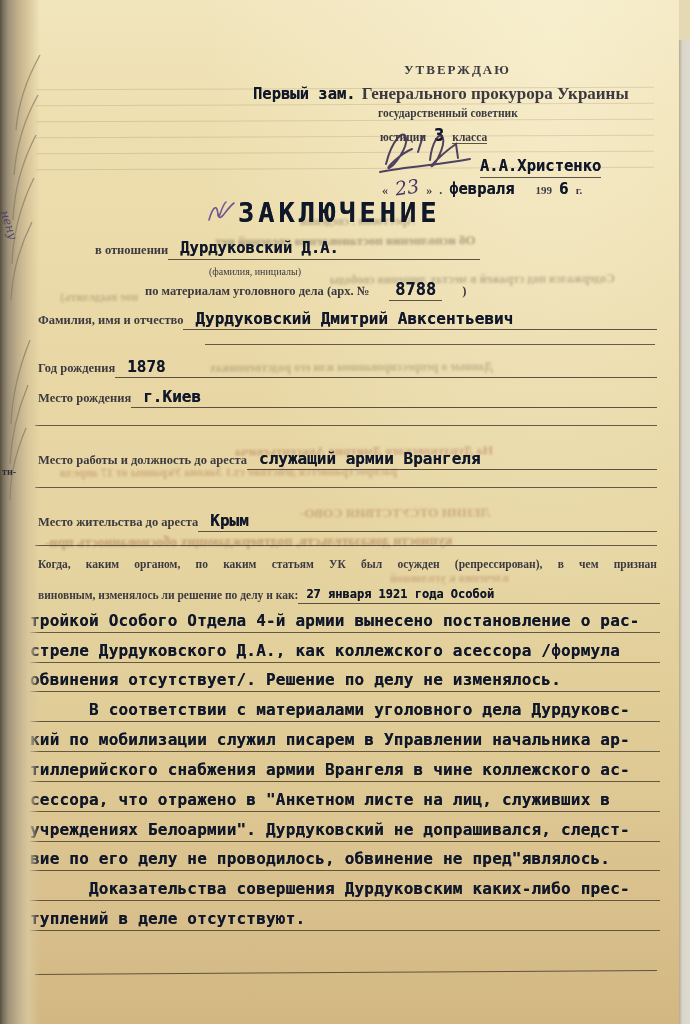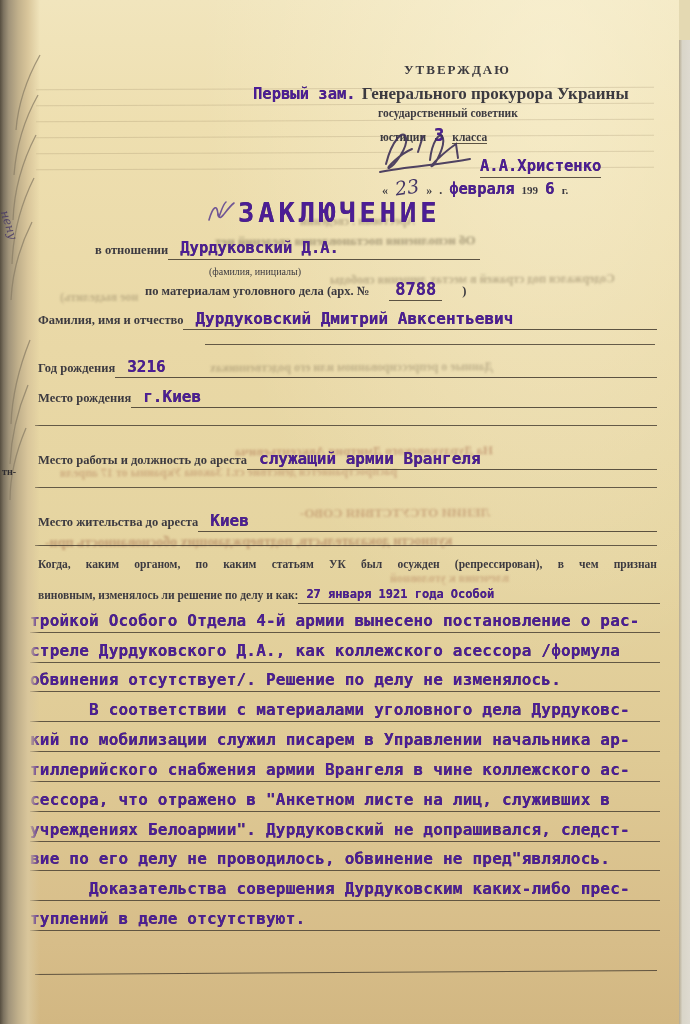--- a/index.html
+++ b/index.html
@@ -16,21 +16,21 @@
   #spine-arcs{position:absolute;left:0;top:0;}
   
   #right-edge{position:absolute;right:0;top:40px;bottom:0;width:11px;
     background:linear-gradient(90deg,#b5aa90 0%,#d9d5c8 30%,#dedad0 100%);}
   #right-edge-top{position:absolute;right:0;top:0;width:11px;height:40px;background:#e4d9b2;}
   
   .ghost-rule{position:absolute;left:36px;right:36px;height:0;
     border-bottom:1px solid rgba(135,118,86,.22);transform:rotate(-.25deg);}
   
   .printed{font-family:"Liberation Serif",serif;font-weight:700;color:#3c3a40;}
-  .typed{font-family:"DejaVu Sans Mono",monospace;font-weight:700;color:#4c1d95;
+  .typed{font-family:"DejaVu Sans Mono",monospace;font-weight:700;color:#0f172a;
     text-shadow:0 0 .6px rgba(25,25,35,.75);white-space:pre;}
   .hand{font-family:"DejaVu Serif",serif;font-style:italic;color:#433566;}
   .u{border-bottom:1.4px solid rgba(66,58,46,.85);}
   .hrule{position:absolute;height:0;border-bottom:1.4px solid rgba(66,58,46,.8);}
   
   .frow{position:absolute;left:38px;right:33px;display:flex;align-items:flex-end;}
   .flabel{font-size:12.5px;white-space:nowrap;padding-bottom:2px;}
   .fvalue{flex:1;border-bottom:1.4px solid rgba(66,58,46,.85);padding:0 0 2px 12px;
     font-size:16px;line-height:1;}
   
@@ -91,21 +91,21 @@
   </svg>
 
   <span class="typed u" style="position:absolute;top:157px;left:480px;font-size:15.5px;padding-bottom:2px">А.А.Христенко</span>
 
   <div style="position:absolute;top:176px;left:382px;display:flex;align-items:baseline;gap:7px">
     <span class="printed" style="font-size:12px">«</span>
     <span class="hand" style="font-size:19px;transform:rotate(-8deg)">23</span>
     <span class="printed" style="font-size:12px">»</span>
     <span class="printed" style="font-size:12px">.</span>
     <span class="typed" style="font-size:15.5px">февраля</span>
-    <span class="printed" style="font-size:11px;">199</span>
+    <span class="printed" style="font-size:11px;margin-left:14px">199</span>
     <span class="typed" style="font-size:16px">6</span>
     <span class="printed" style="font-size:11px">г.</span>
   </div>
 
   <svg width="36" height="34" viewBox="0 0 36 34" style="position:absolute;top:196px;left:204px">
     <g fill="none" stroke="#5b3f91" stroke-width="1.6" stroke-linecap="round" opacity=".85">
       <path d="M5,24 C9,10 13,8 14,18 C15,27 17,10 22,6"></path>
       <path d="M14,18 C16,28 21,14 30,7"></path>
     </g>
   </svg>
@@ -124,38 +124,38 @@
   </div>
 
   <div class="frow" style="top:304px;height:26px">
     <span class="printed flabel">Фамилия, имя и отчество</span>
     <span class="fvalue"><span class="typed">Дурдуковский Дмитрий Авксентьевич</span></span>
   </div>
   <div class="hrule" style="top:344px;left:205px;right:35px"></div>
 
   <div class="frow" style="top:352px;height:26px">
     <span class="printed flabel">Год рождения</span>
-    <span class="fvalue"><span class="typed">3216</span></span>
+    <span class="fvalue"><span class="typed">1878</span></span>
   </div>
 
   <div class="frow" style="top:382px;height:26px">
     <span class="printed flabel">Место рождения</span>
     <span class="fvalue"><span class="typed">г.Киев</span></span>
   </div>
   <div class="hrule" style="top:425px;left:35px;right:33px"></div>
 
   <div class="frow" style="top:444px;height:26px">
     <span class="printed flabel">Место работы и должность до ареста</span>
     <span class="fvalue"><span class="typed">служащий армии Врангеля</span></span>
   </div>
   <div class="hrule" style="top:487px;left:35px;right:33px"></div>
 
   <div class="frow" style="top:506px;height:26px">
     <span class="printed flabel">Место жительства до ареста</span>
-    <span class="fvalue"><span class="typed">Киев</span></span>
+    <span class="fvalue"><span class="typed">Крым</span></span>
   </div>
   <div class="hrule" style="top:545px;left:35px;right:33px"></div>
 
   <div class="printed" style="position:absolute;top:558px;left:38px;right:33px;font-size:11.5px;text-align:justify;text-align-last:justify">Когда, каким органом, по каким статьям УК был осужден (репрессирован), в чем признан</div>
 
   <div style="position:absolute;top:578px;left:38px;right:30px;height:26px;display:flex;align-items:flex-end">
     <span class="printed" style="font-size:11.5px;white-space:nowrap;padding-bottom:3px">виновным, изменялось ли решение по делу и как:</span>
     <span class="fvalue" style="padding-left:8px"><span class="typed" style="font-size:12px">27 января 1921 года Особой</span></span>
   </div>
 

